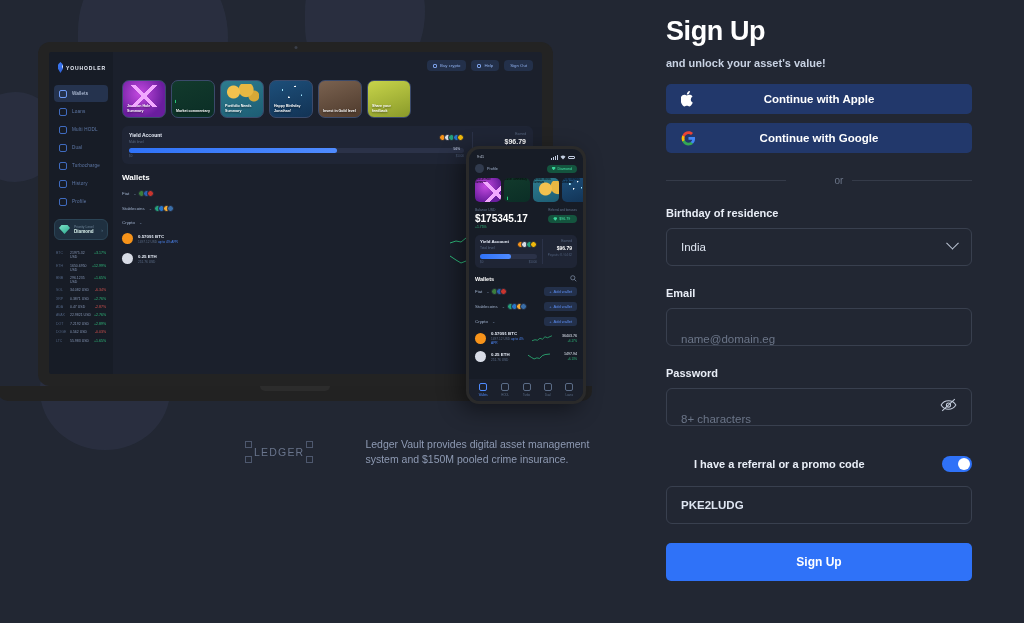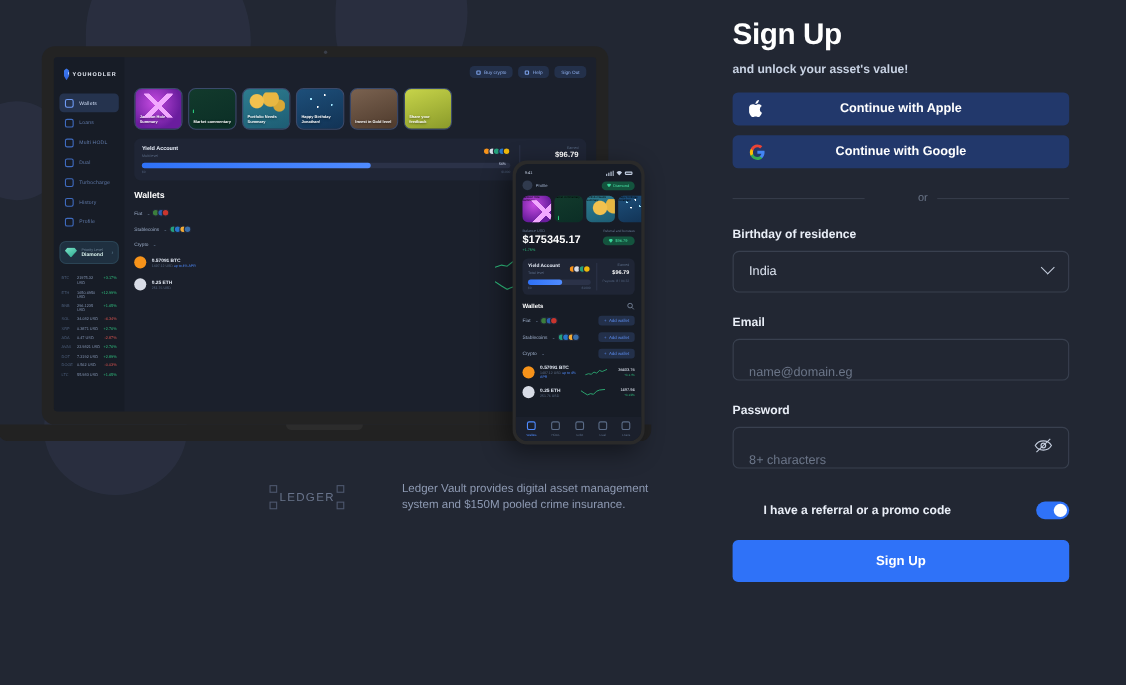--- a/index.html
+++ b/index.html
@@ -769,20 +769,23 @@
         </span>
       </div>
 
       <div class="toggle-row">
         <span class="toggle-lbl">I have a referral or a promo code</span>
         <span class="tgl on">
             <span class="knob"></span>
           </span>
       </div>
 
+      <div class="fld" style="margin-top:14px">
+        <span class="fld-val" style="font-weight:bold">PKE2LUDG</span>
+      </div>
 
 
       <div class="signup-btn">
         <span>Sign Up</span>
       </div>
     </div>
   </div>
 </div>
 
 </body></html>

